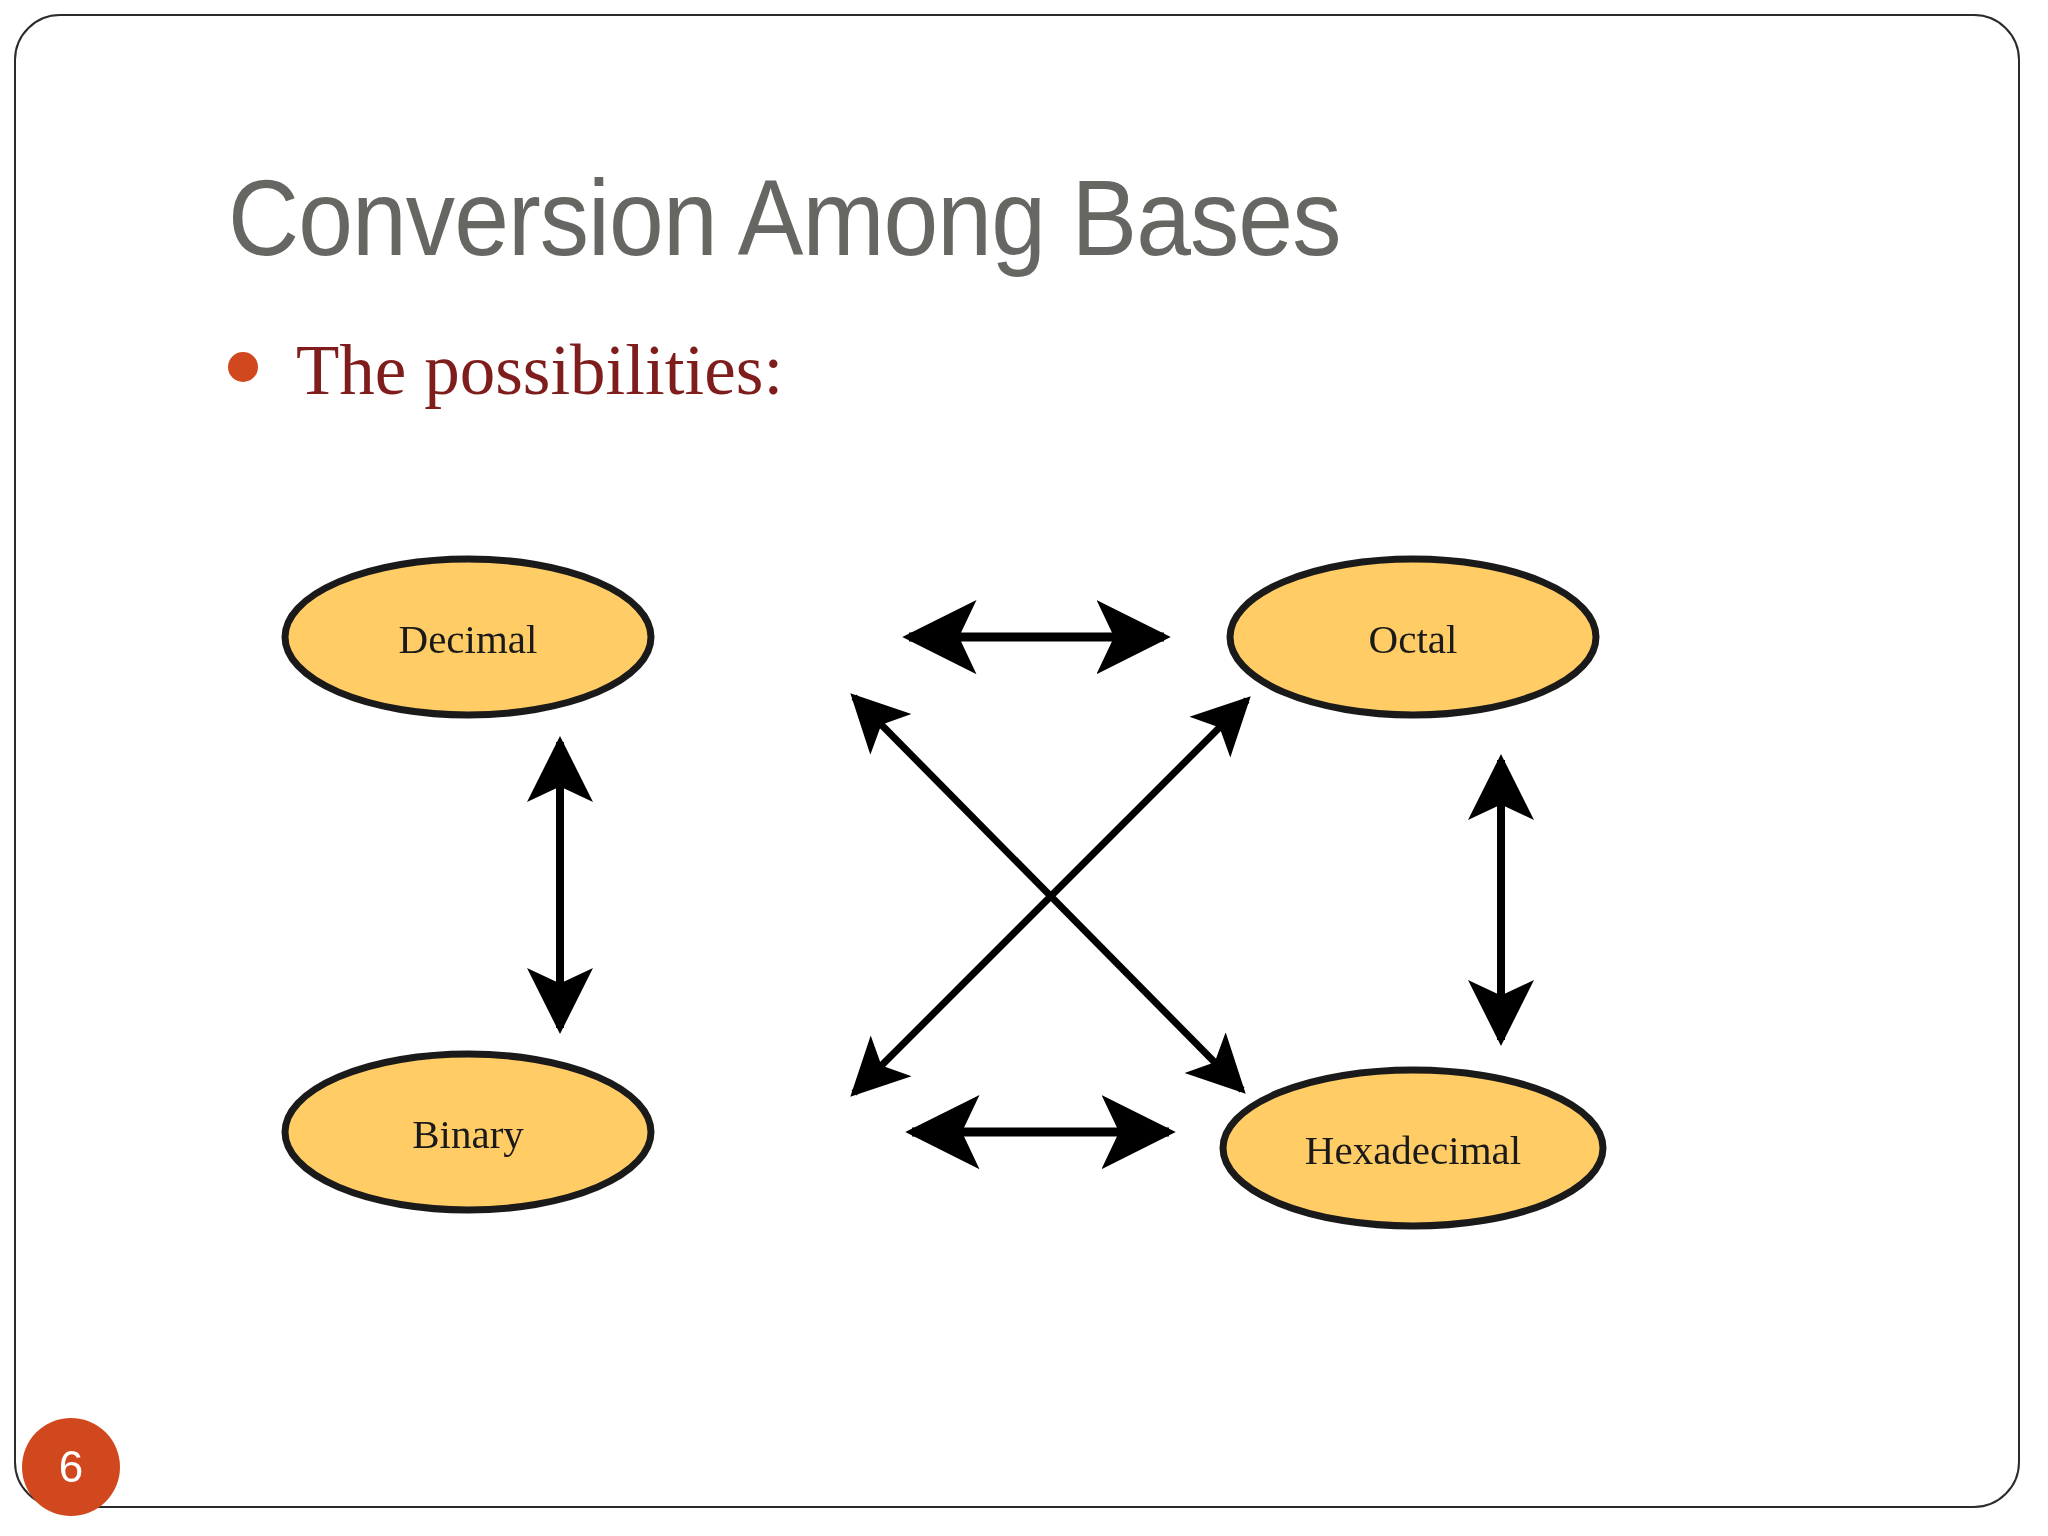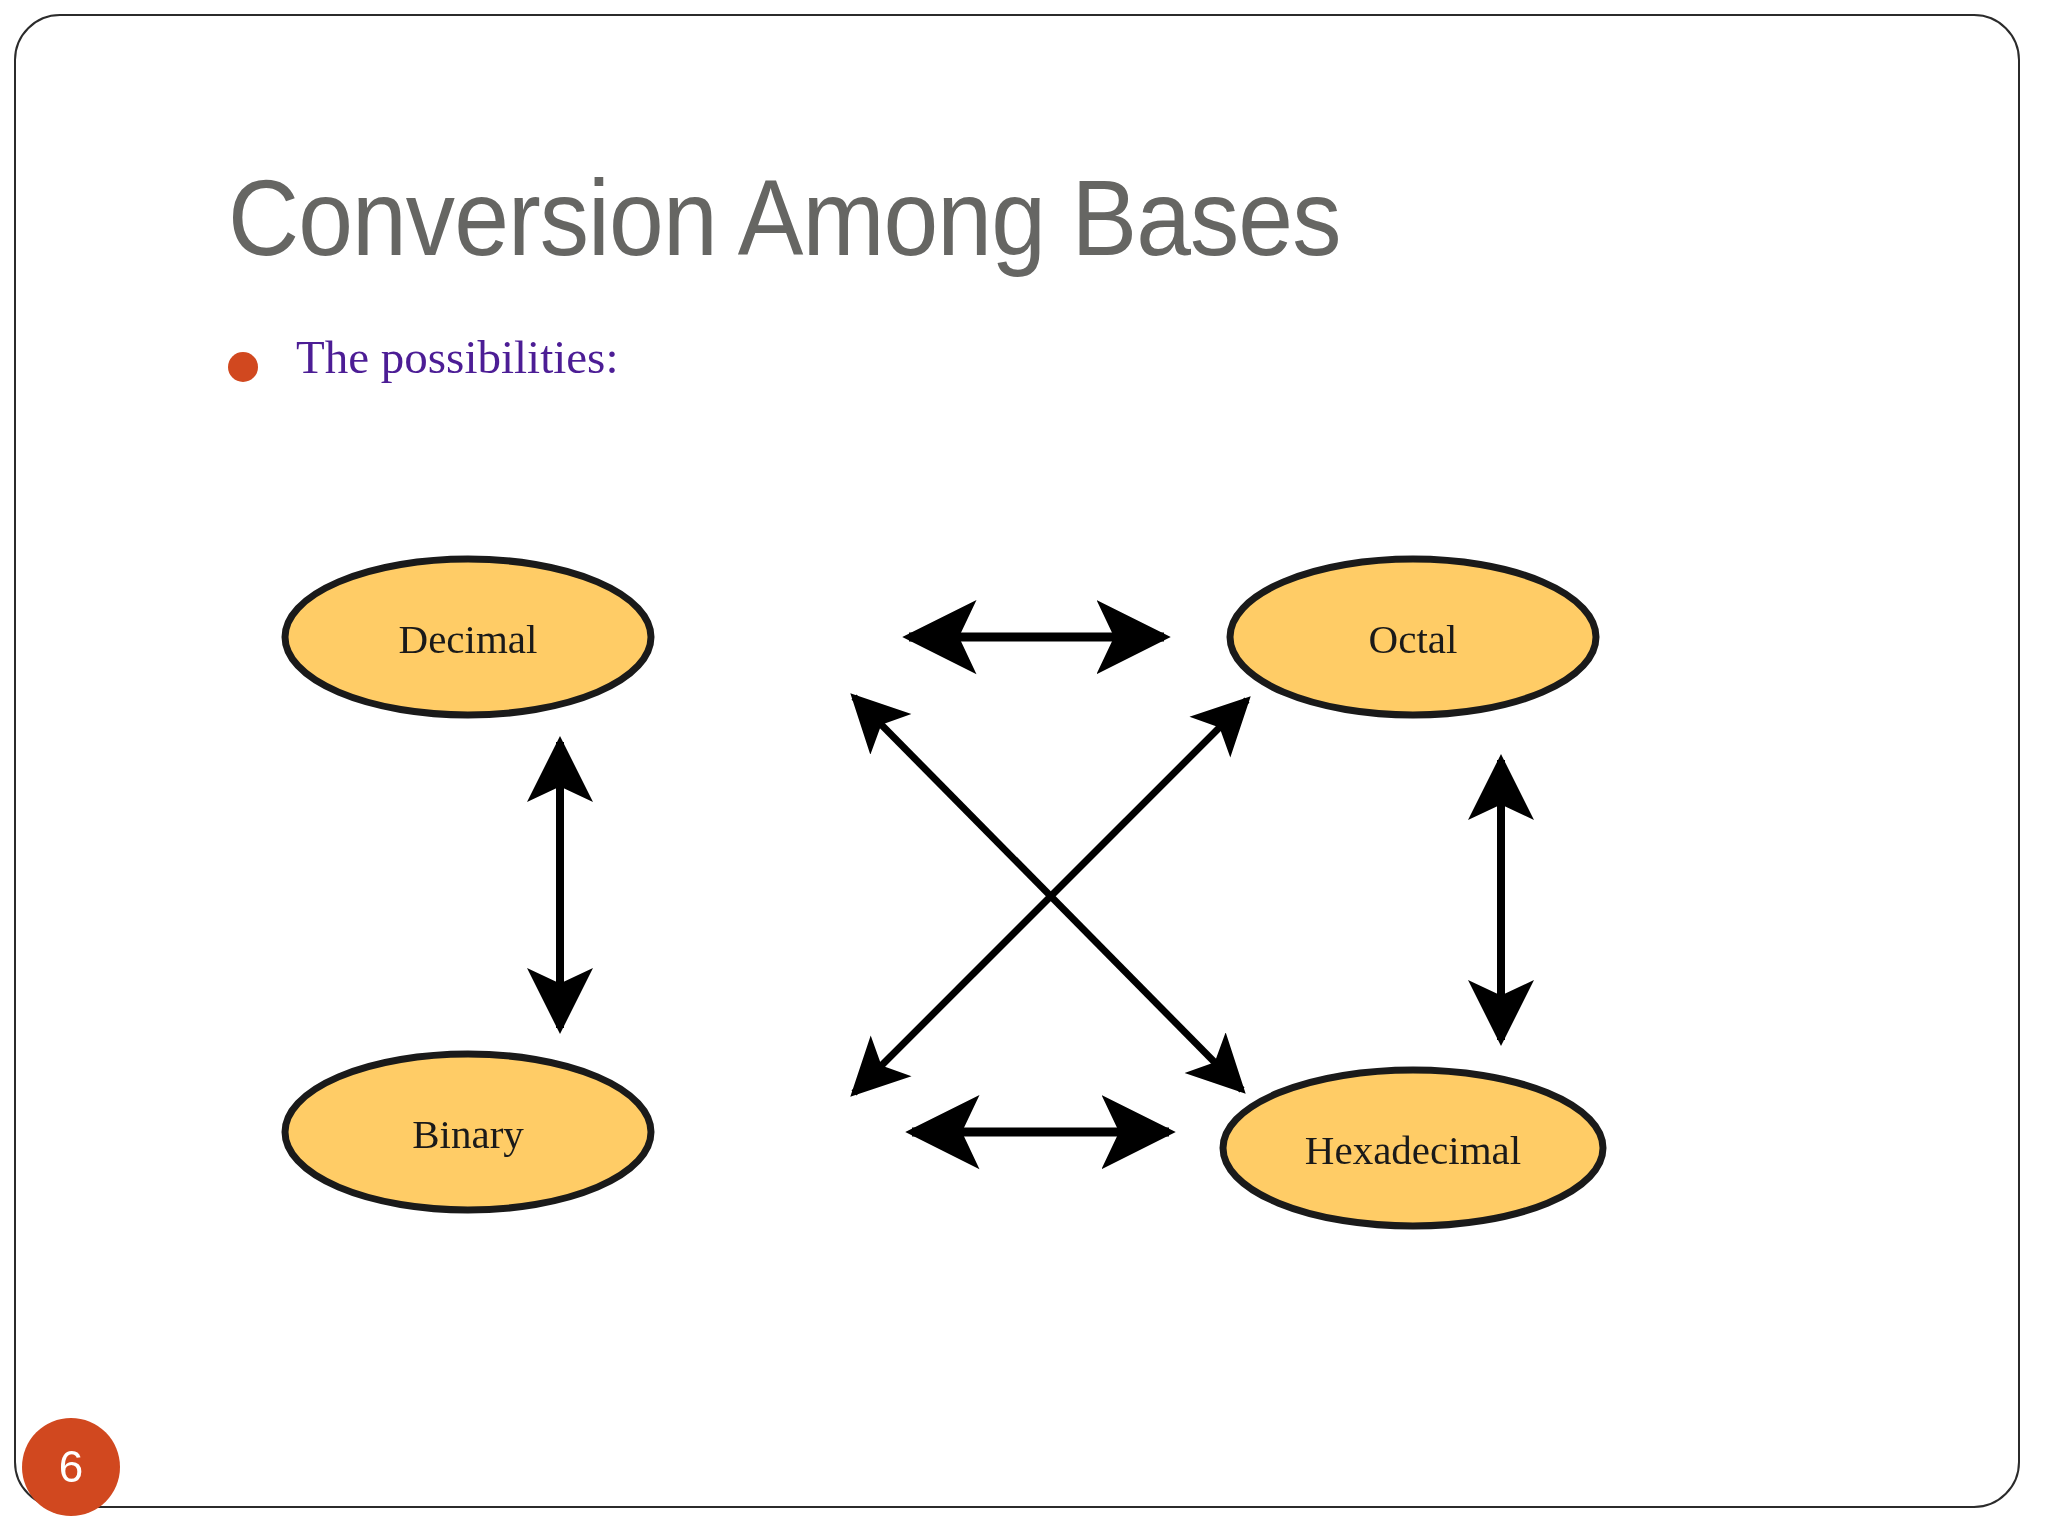--- a/index.html
+++ b/index.html
@@ -65,22 +65,22 @@
     width: 30px;
     height: 30px;
     border-radius: 50%;
     background: #D1481F;
     margin-top: 22px;
     margin-right: 38px;
     flex: 0 0 auto;
   }
   .bullet-text {
     font-family: "Liberation Serif", serif;
-    font-size: 47px;
-    color: #4c1d95;
+    font-size: 71px;
+    color: #7f1d1d;
     line-height: 1.15;
     white-space: nowrap;
   }
 
   
   .diagram {
     position: absolute;
     left: 12px;
     top: 0;
     width: 2048px;

